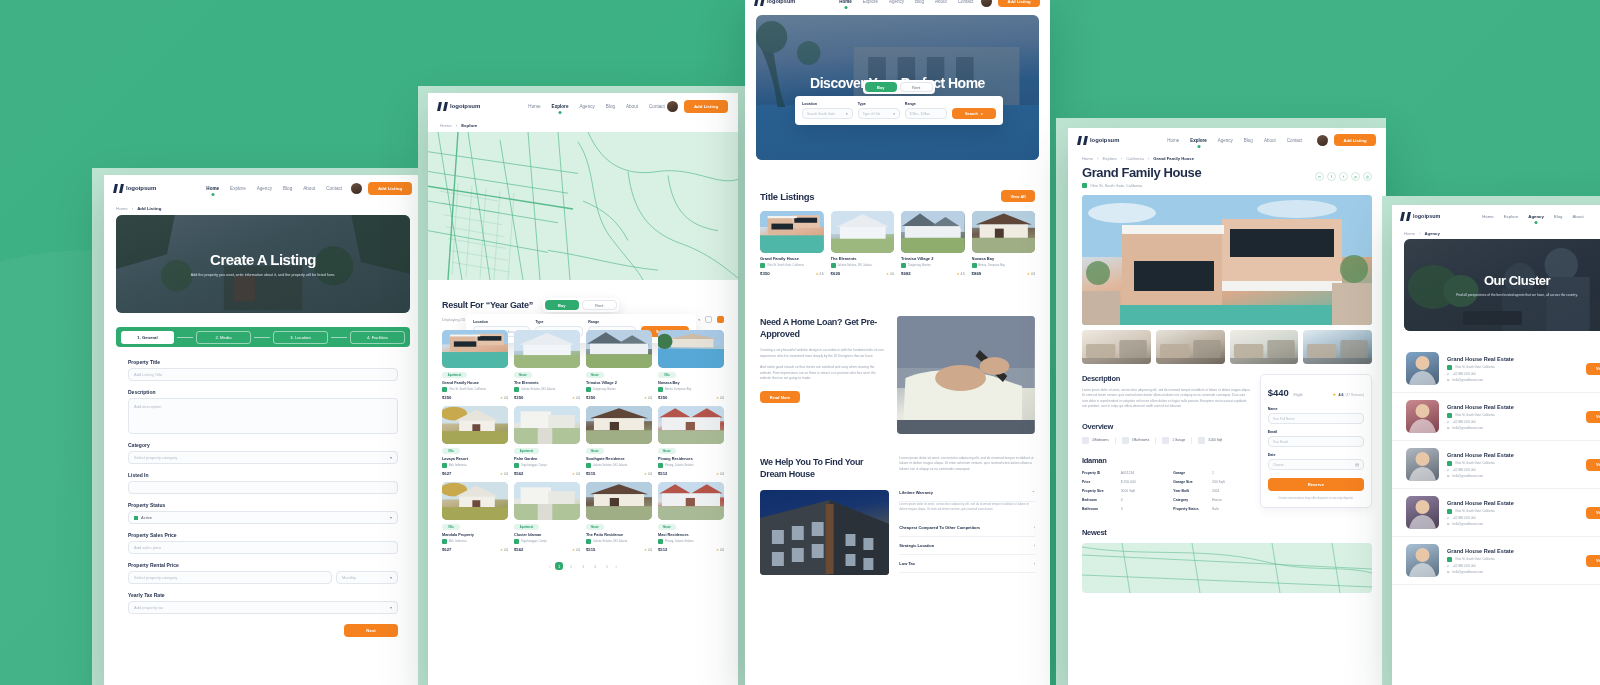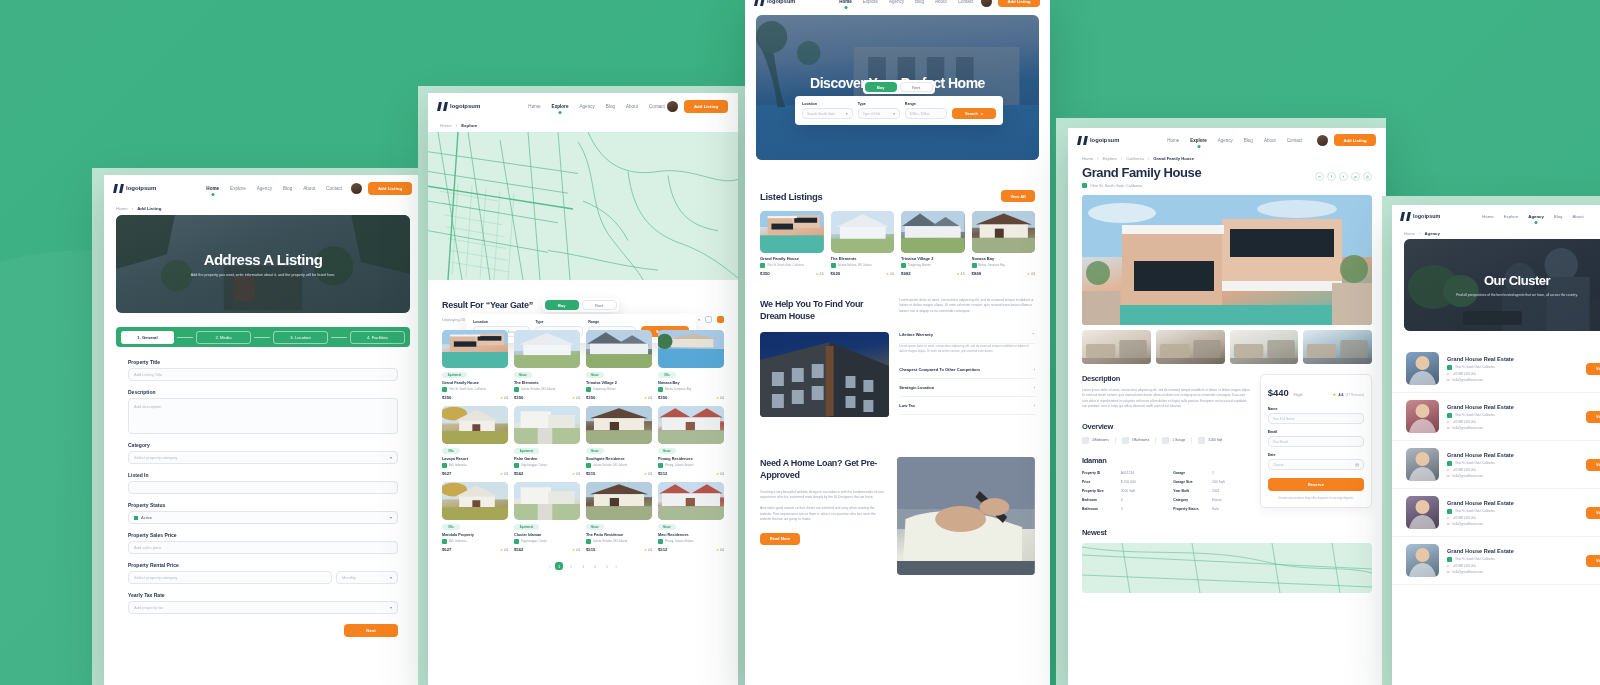--- a/index.html
+++ b/index.html
@@ -164,21 +164,21 @@
       <div class="hero" style="margin:0 12px; height:98px;">
         <div class="hero-img-house"></div>
         <svg viewBox="0 0 300 100" preserveAspectRatio="none" style="position:absolute;inset:0;width:100%;height:100%;opacity:.55">
           <rect x="110" y="52" width="80" height="45" fill="#2d3a33"></rect>
           <rect x="120" y="62" width="22" height="26" fill="#4a3428"></rect>
           <path d="M0 0 L60 0 L52 40 L0 55Z" fill="#1e3326"></path>
           <path d="M240 0 L300 0 L300 60 L250 48Z" fill="#20382a"></path>
           <circle cx="62" cy="62" r="16" fill="#2a4a32"></circle>
           <circle cx="222" cy="52" r="20" fill="#24402c"></circle>
         </svg>
-        <div class="title" style="font-size:15px; position:relative;">Address A Listing</div>
+        <div class="title" style="font-size:15px; position:relative;">Create A Listing</div>
         <div class="sub" style="font-size:3.7px; position:relative; margin-top:5px; max-width:180px;">Add the property you want, write information about it, and the property will be listed here.</div>
       </div>
 
       <div style="margin:14px 12px 0; height:20px; background:#2fab70; border-radius:4px; display:flex; align-items:center; padding:0 5px; gap:3px;">
         <div style="flex:1;height:13px;background:#fff;color:#1f2c49;border-radius:3px;font-size:4.2px;font-weight:700;display:flex;align-items:center;justify-content:center;">1. General</div>
         <div style="width:16px;height:1px;background:rgba(255,255,255,.55)"></div>
         <div style="flex:1;height:13px;border:1px solid rgba(255,255,255,.5);color:#fff;border-radius:3px;font-size:4.2px;display:flex;align-items:center;justify-content:center;">2. Media</div>
         <div style="width:16px;height:1px;background:rgba(255,255,255,.55)"></div>
         <div style="flex:1;height:13px;border:1px solid rgba(255,255,255,.5);color:#fff;border-radius:3px;font-size:4.2px;display:flex;align-items:center;justify-content:center;">3. Location</div>
         <div style="width:16px;height:1px;background:rgba(255,255,255,.55)"></div>
@@ -708,21 +708,21 @@
           </div>
           <div class="btn-orange" style="width:44px;height:11px;font-size:3.8px;gap:3px;">
             <span>Search</span>
             <span style="font-size:4px;">⌕</span>
           </div>
         </div>
       </div>
 
       <div style="padding:30px 15px 0;">
         <div style="display:flex;align-items:center;justify-content:space-between;">
-          <div class="sect-title" style="font-size:9.5px;">Listed Listings</div>
+          <div class="sect-title" style="font-size:9.5px;">Title Listings</div>
           <div class="btn-orange" style="width:34px;height:12px;font-size:4px;">View All</div>
         </div>
         <div id="newest-grid" style="display:grid;grid-template-columns:repeat(4,1fr);gap:7px;margin-top:9px;">
   <div class="card">
     <div class="thumb ph-grand" style="height:42px;">
       <svg viewBox="0 0 100 100" preserveAspectRatio="none" style="width:100%;height:100%;">
                   <rect x="0" y="0" width="100" height="38" fill="#9ec9e8"></rect>
                   <rect x="12" y="16" width="44" height="40" fill="#dcb79c"></rect>
                   <rect x="50" y="10" width="44" height="30" fill="#e5c3aa"></rect>
                   <rect x="54" y="16" width="36" height="12" fill="#1d2730"></rect>
@@ -810,20 +810,40 @@
     </div>
     <div style="display:flex;align-items:center;justify-content:space-between;margin-top:3px;">
       <span class="price" style="font-size:4.4px;">$869</span>
       <span style="display:flex;align-items:center;gap:1px;">
         <span class="star" style="font-size:3.4px;">★</span>
         <span style="font-size:2.8px;color:#6f7888;">4.6</span>
       </span>
     </div>
   </div>
           </div>
+      </div>
+
+      <div style="padding:40px 15px 0; display:flex; gap:12px; align-items:flex-start;">
+        <div style="flex:1;">
+          <div class="sect-title" style="font-size:9px;line-height:1.35;">Need A Home Loan? Get Pre-Approved</div>
+          <div style="font-size:3.3px;color:#9aa3b2;line-height:1.65;margin-top:8px;">Creating a very beautiful website design in accordance with the fundamentals of user experience which is examined more deeply by the UI Designers that we have.</div>
+          <div style="font-size:3.3px;color:#9aa3b2;line-height:1.65;margin-top:6px;">And make good visuals so that clients are satisfied and easy when viewing the website. First impressions are so there is attract a to promise who has seen the website that we are going to made.</div>
+          <div class="btn-orange" style="width:40px;height:12px;font-size:4px;margin-top:10px;">Read More</div>
+        </div>
+        <div class="photo ph-loan" style="flex:1.1;height:118px;">
+          <svg viewBox="0 0 130 118" preserveAspectRatio="none" style="width:100%;height:100%;">
+            <rect x="0" y="0" width="130" height="52" fill="#7b879a"></rect>
+            <rect x="0" y="52" width="130" height="20" fill="#8e99a8"></rect>
+            <path d="M8 62 C30 52 60 52 90 60 L118 70 L118 104 L6 104Z" fill="#eef0e6"></path>
+            <rect x="0" y="104" width="130" height="14" fill="#55606c"></rect>
+            <path d="M78 34 L104 60 L100 66 L74 40Z" fill="#2b2b2b"></path>
+            <ellipse cx="60" cy="62" rx="24" ry="13" fill="#cfa98c"></ellipse>
+            <ellipse cx="92" cy="50" rx="14" ry="9" fill="#cfa98c"></ellipse>
+          </svg>
+        </div>
       </div>
 
       <div style="padding:22px 15px 0; display:flex; gap:10px;">
         <div style="flex:1;">
           <div class="sect-title" style="font-size:9px;line-height:1.35;">We Help You To Find Your Dream House</div>
           <div class="photo ph-bldg" style="height:85px;margin-top:10px;">
             <svg viewBox="0 0 130 85" preserveAspectRatio="none" style="width:100%;height:100%;">
               <polygon points="0,28 70,10 130,34 130,85 0,85" fill="#3b4149"></polygon>
               <polygon points="70,10 130,34 130,85 70,85" fill="#2b3139"></polygon>
               <g fill="#aebfd0" opacity=".8">
@@ -869,40 +889,20 @@
   <div>
     <div class="acc-row" style="font-size:4px;padding:6px 0;">
       <span>Low Tax</span>
       <span style="color:#9aa3b2;font-size:4px;">›</span>
     </div>
 
   </div>
             </div>
         </div>
       </div>
-
-      <div style="padding:40px 15px 0; display:flex; gap:12px; align-items:flex-start;">
-        <div style="flex:1;">
-          <div class="sect-title" style="font-size:9px;line-height:1.35;">Need A Home Loan? Get Pre-Approved</div>
-          <div style="font-size:3.3px;color:#9aa3b2;line-height:1.65;margin-top:8px;">Creating a very beautiful website design in accordance with the fundamentals of user experience which is examined more deeply by the UI Designers that we have.</div>
-          <div style="font-size:3.3px;color:#9aa3b2;line-height:1.65;margin-top:6px;">And make good visuals so that clients are satisfied and easy when viewing the website. First impressions are so there is attract a to promise who has seen the website that we are going to made.</div>
-          <div class="btn-orange" style="width:40px;height:12px;font-size:4px;margin-top:10px;">Read More</div>
-        </div>
-        <div class="photo ph-loan" style="flex:1.1;height:118px;">
-          <svg viewBox="0 0 130 118" preserveAspectRatio="none" style="width:100%;height:100%;">
-            <rect x="0" y="0" width="130" height="52" fill="#7b879a"></rect>
-            <rect x="0" y="52" width="130" height="20" fill="#8e99a8"></rect>
-            <path d="M8 62 C30 52 60 52 90 60 L118 70 L118 104 L6 104Z" fill="#eef0e6"></path>
-            <rect x="0" y="104" width="130" height="14" fill="#55606c"></rect>
-            <path d="M78 34 L104 60 L100 66 L74 40Z" fill="#2b2b2b"></path>
-            <ellipse cx="60" cy="62" rx="24" ry="13" fill="#cfa98c"></ellipse>
-            <ellipse cx="92" cy="50" rx="14" ry="9" fill="#cfa98c"></ellipse>
-          </svg>
-        </div>
-      </div>
     </div>
   </div>
 
   <div class="panel-frame" style="left:1056px; top:118px; width:330px; height:570px;"></div>
   <div class="panel" style="left:1068px; top:128px; width:318px; height:560px;">
     <div class="pg">
       <div class="nav" style="height:24px; padding:0 10px;">
         <div class="logo" style="font-size:5.8px;">
           <span class="mark"></span>
           <span>logoipsum</span>

